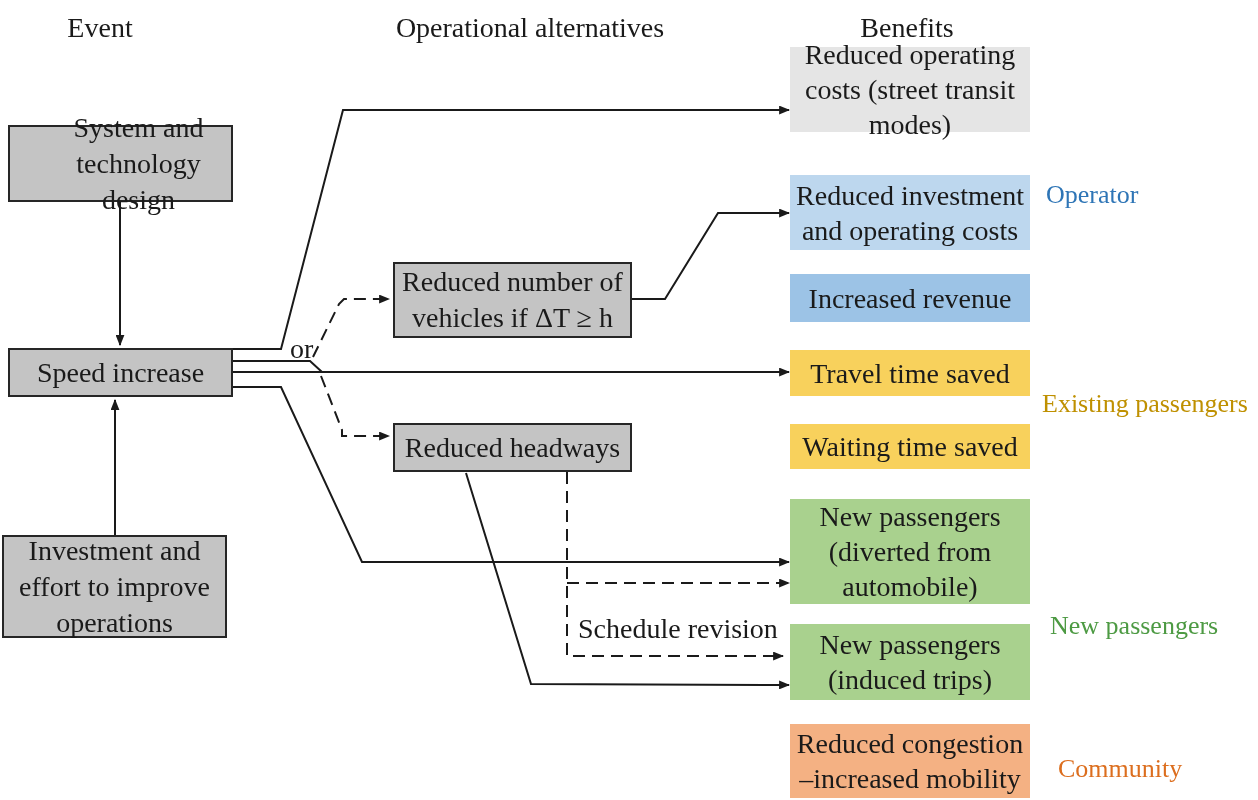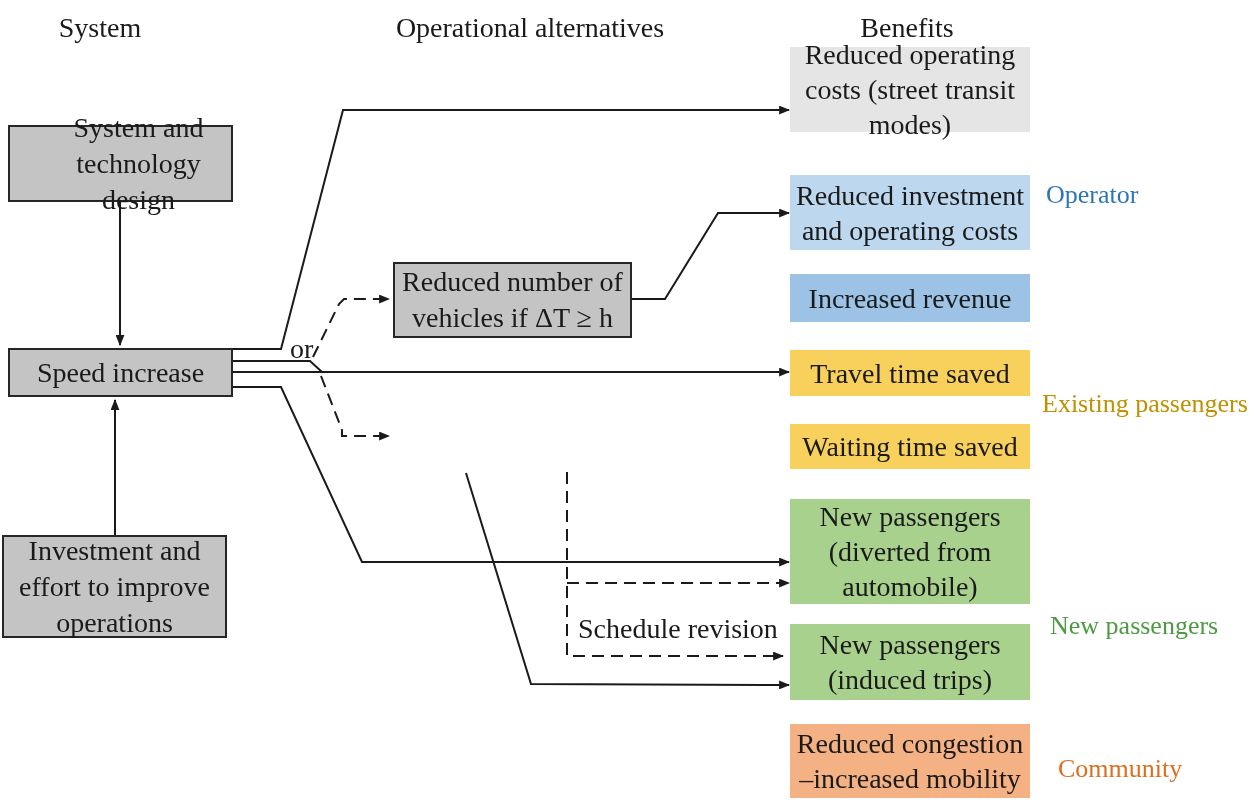--- a/index.html
+++ b/index.html
@@ -64,33 +64,34 @@
       <path stroke-dasharray="12 7" d="M313,357 L339,304 L344,299 L389,299" marker-end="url(#arr)"></path>
 
       <path stroke-dasharray="12 7" d="M321,376 L342,430 L342,436 L389,436" marker-end="url(#arr)"></path>
 
       <path stroke-dasharray="12 7" d="M567,472 L567,656 L783,656" marker-end="url(#arr)"></path>
 
       <path stroke-dasharray="12 7" d="M567,583 L789,583" marker-end="url(#arr)"></path>
     </g>
   </svg>
 
-  <div class="hdr" style="left:20px; top:12px; width:160px;">System</div>
+  <div class="hdr" style="left:20px; top:12px; width:160px;">Event</div>
   <div class="hdr" style="left:360px; top:12px; width:340px;">Operational alternatives</div>
   <div class="hdr" style="left:822px; top:12px; width:170px;">Benefits</div>
 
   <div class="gbox" style="left:8px; top:125px; width:225px; height:77px;padding-left:36px;">System and
 technology design</div>
   <div class="gbox" style="left:8px; top:348px; width:225px; height:49px;">Speed increase</div>
   <div class="gbox" style="left:2px; top:535px; width:225px; height:103px;">Investment and
 effort to improve
 operations</div>
 
   <div class="gbox" style="left:393px; top:262px; width:239px; height:76px;">Reduced number of
 vehicles if ΔT ≥ h</div>
+  <div class="gbox" style="left:393px; top:423px; width:239px; height:49px;">Reduced headways</div>
 
   <div class="note" style="left:290px; top:333px;">or</div>
   <div class="note" style="left:578px; top:613px; width:196px; text-align:center;">Schedule revision</div>
 
   <div class="bbox" style="top: 47px; height: 85px; background: #e5e5e5;">Reduced operating
 costs (street transit
 modes)</div>
   <div class="bbox" style="top: 175px; height: 75px; background: rgb(189, 215, 238);">Reduced investment
 and operating costs</div>
   <div class="bbox" style="top: 274px; height: 48px; background: rgb(156, 195, 230);">Increased revenue</div>

